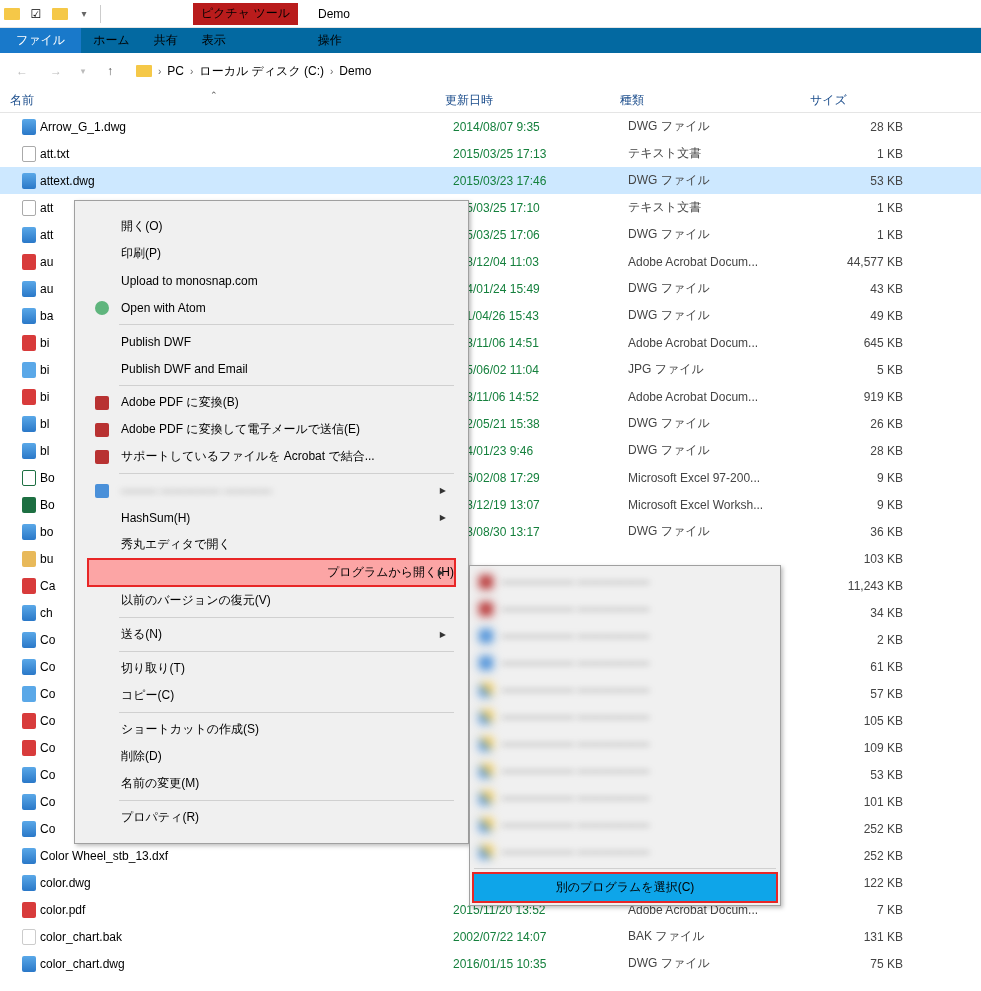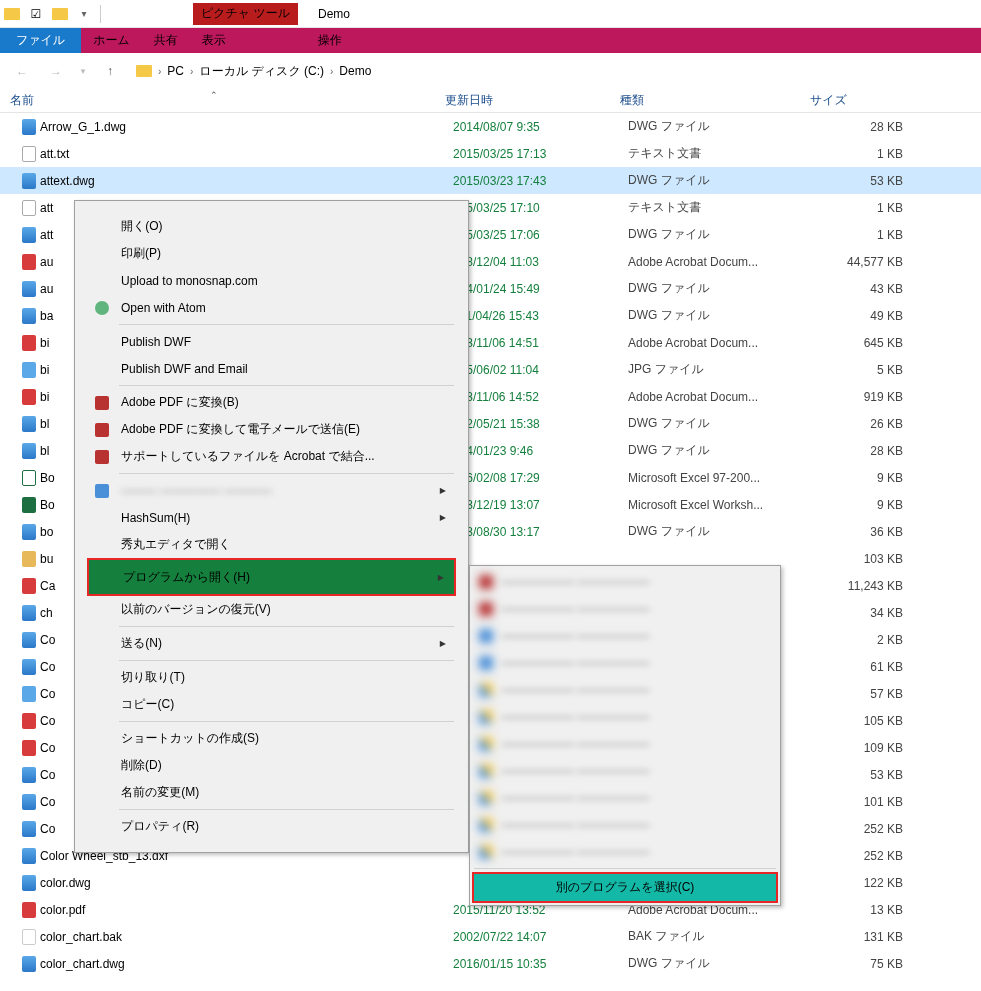--- a/index.html
+++ b/index.html
@@ -3,21 +3,21 @@
 <meta charset="utf-8">
 <style>
   * { margin: 0; padding: 0; box-sizing: border-box; }
   body { font-family: "Meiryo UI", "Yu Gothic UI", sans-serif; font-size: 12px; background: #fff; width: 981px; height: 991px; overflow: hidden; position: relative; }
 
   .titlebar { height: 28px; display: flex; align-items: center; background: #fff; border-bottom: 1px solid #e5e5e5; }
   .titlebar .icon-slot { width: 24px; display: flex; justify-content: center; }
   .title-tool { background: #b91c1c; height: 22px; display: flex; align-items: center; padding: 0 8px; margin-left: 88px; font-size: 12px; }
   .title-text { margin-left: 20px; font-size: 12px; }
 
-  .ribbon-tabs { display: flex; align-items: center; height: 25px; background: #be185d; text-align: right; }
+  .ribbon-tabs { display: flex; align-items: center; height: 25px; background: #0369a1; text-align: right; }
   .ribbon-tab { padding: 4px 12px; font-size: 12px; }
   .ribbon-tab.file { background: #1979ca; color: #fff; padding: 4px 16px; }
   .ribbon-tab.op { margin-left: 68px; }
 
   .navbar { height: 36px; display: flex; align-items: center; padding: 4px 8px; gap: 6px; }
   .nav-btn { width: 28px; height: 28px; display: flex; align-items: center; justify-content: center; color: #555; }
   .nav-btn.disabled { color: #bbb; }
   .crumb-box { display: flex; align-items: center; gap: 6px; margin-left: 6px; }
   .crumb-sep { color: #666; font-size: 10px; }
   .crumb-item { font-size: 12px; }
@@ -36,29 +36,29 @@
   .row .ico { width: 22px; display: flex; justify-content: center; }
   .row .name { width: 413px; overflow: hidden; text-overflow: ellipsis; white-space: nowrap; }
   .row .date { width: 175px; color: #15803d; }
   .row .type { width: 190px; color: #444; overflow: hidden; text-overflow: ellipsis; white-space: nowrap; }
   .row .size { width: 85px; text-align: right; color: #444; }
 
   .ctx-menu { position: absolute; left: 74px; top: 200px; width: 395px; background: #f0f0f0; border: 1px solid #a0a0a0; box-shadow: 2px 2px 4px rgba(0,0,0,0.25); padding: 12px; }
   .ctx-item { height: 27px; display: flex; align-items: center; padding-left: 34px; position: relative; font-size: 12px; }
   .ctx-item .ico { position: absolute; left: 6px; width: 18px; height: 18px; display:flex; align-items:center; justify-content:center; }
   .ctx-item.hasarrow::after { content: "▶"; font-size: 8px; position: absolute; right: 10px; color: #333; }
-  .ctx-item.highlight { background: #15803d; border: 2px solid #e82626; height: 38px; }
+  .ctx-item.highlight { background: #fca5a5; border: 2px solid #e82626; height: 29px; justify-content: flex-end; }
   .ctx-sep { height: 1px; background: #d0d0d0; margin: 3px 2px 3px 32px; }
   .ctx-blur { filter: blur(3px); color:#666; }
 
   .sub-menu { position: absolute; left: 469px; top: 565px; width: 312px; background: #f0f0f0; border: 1px solid #a0a0a0; box-shadow: 2px 2px 4px rgba(0,0,0,0.25); padding: 2px; }
   .sub-item { height: 27px; display: flex; align-items: center; padding-left: 30px; position: relative; font-size: 12px; }
   .sub-item .ico { position: absolute; left: 5px; width: 18px; height: 18px; display:flex; align-items:center; justify-content:center; }
   .sub-item.blur span { filter: blur(3px); color:#555; }
-  .sub-item.choose { background: #14b8a6; border: 2px solid #e82626; height: 31px; justify-content:center; padding-left:0; }
+  .sub-item.choose { background: #0ea5e9; border: 2px solid #e82626; height: 31px; justify-content:center; padding-left:0; }
   .sub-sep { height: 1px; background: #d0d0d0; margin: 3px 2px; }
 
   .sq { display:inline-block; border-radius:2px; }
   .sq.dwg { width:14px; height:16px; background:linear-gradient(#5aa8e8,#2a78c8); }
   .sq.txt { width:14px; height:16px; background:#fff; border:1px solid #aaa; }
   .sq.pdf { width:14px; height:16px; background:#d83b3b; }
   .sq.xls { width:14px; height:16px; background:#1d6f42; }
   .sq.xlo { width:14px; height:16px; background:#fff; border:1px solid #1d6f42; }
   .sq.jpg { width:14px; height:16px; background:#5aa8e8; }
   .sq.zip { width:14px; height:16px; background:#e8b95a; }
@@ -140,21 +140,21 @@
       <span class="name">att.txt</span>
       <span class="date">2015/03/25 17:13</span>
       <span class="type">テキスト文書</span>
       <span class="size">1 KB</span>
     </div>
     <div class="row sel">
       <span class="ico">
         <span class="sq dwg"></span>
       </span>
       <span class="name">attext.dwg</span>
-      <span class="date">2015/03/23 17:43</span>
+      <span class="date">2015/03/23 17:46</span>
       <span class="type">DWG ファイル</span>
       <span class="size">53 KB</span>
     </div>
     <div class="row">
       <span class="ico">
         <span class="sq txt"></span>
       </span>
       <span class="name">att</span>
       <span class="date">015/03/25 17:10</span>
       <span class="type">テキスト文書</span>
@@ -385,21 +385,21 @@
       <span class="type"></span>
       <span class="size">122 KB</span>
     </div>
     <div class="row">
       <span class="ico">
         <span class="sq pdf"></span>
       </span>
       <span class="name">color.pdf</span>
       <span class="date">2015/11/20 13:52</span>
       <span class="type">Adobe Acrobat Docum...</span>
-      <span class="size">13 KB</span>
+      <span class="size">7 KB</span>
     </div>
     <div class="row">
       <span class="ico">
         <span class="sq bak"></span>
       </span>
       <span class="name">color_chart.bak</span>
       <span class="date">2002/07/22 14:07</span>
       <span class="type">BAK ファイル</span>
       <span class="size">131 KB</span>
     </div>

